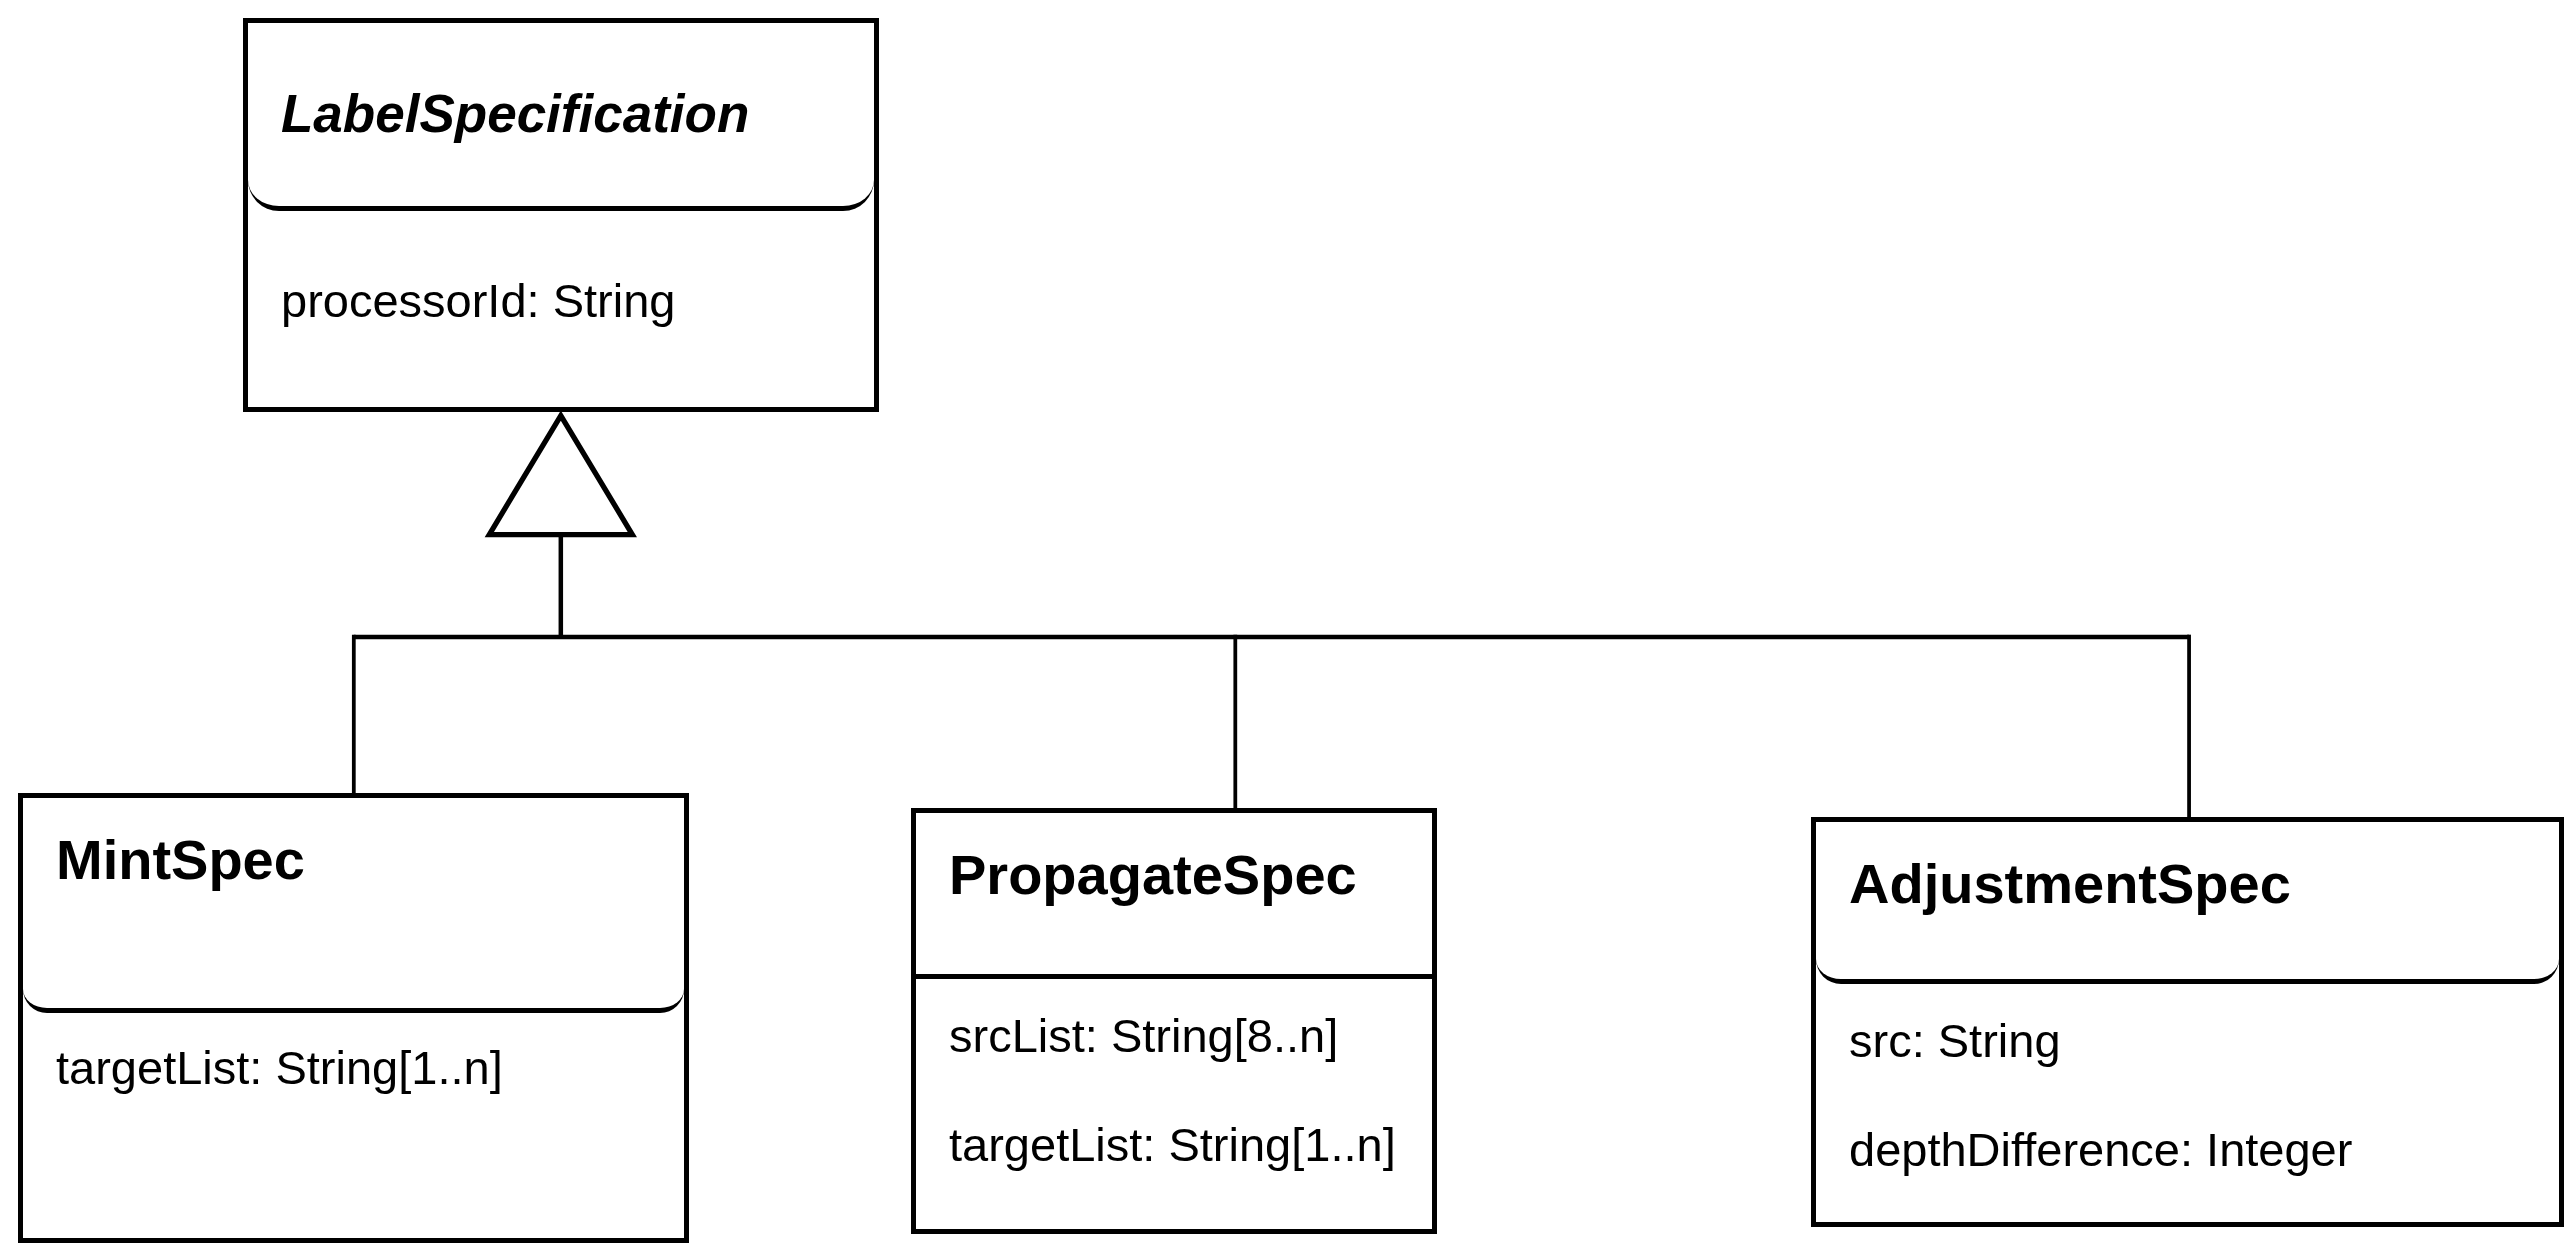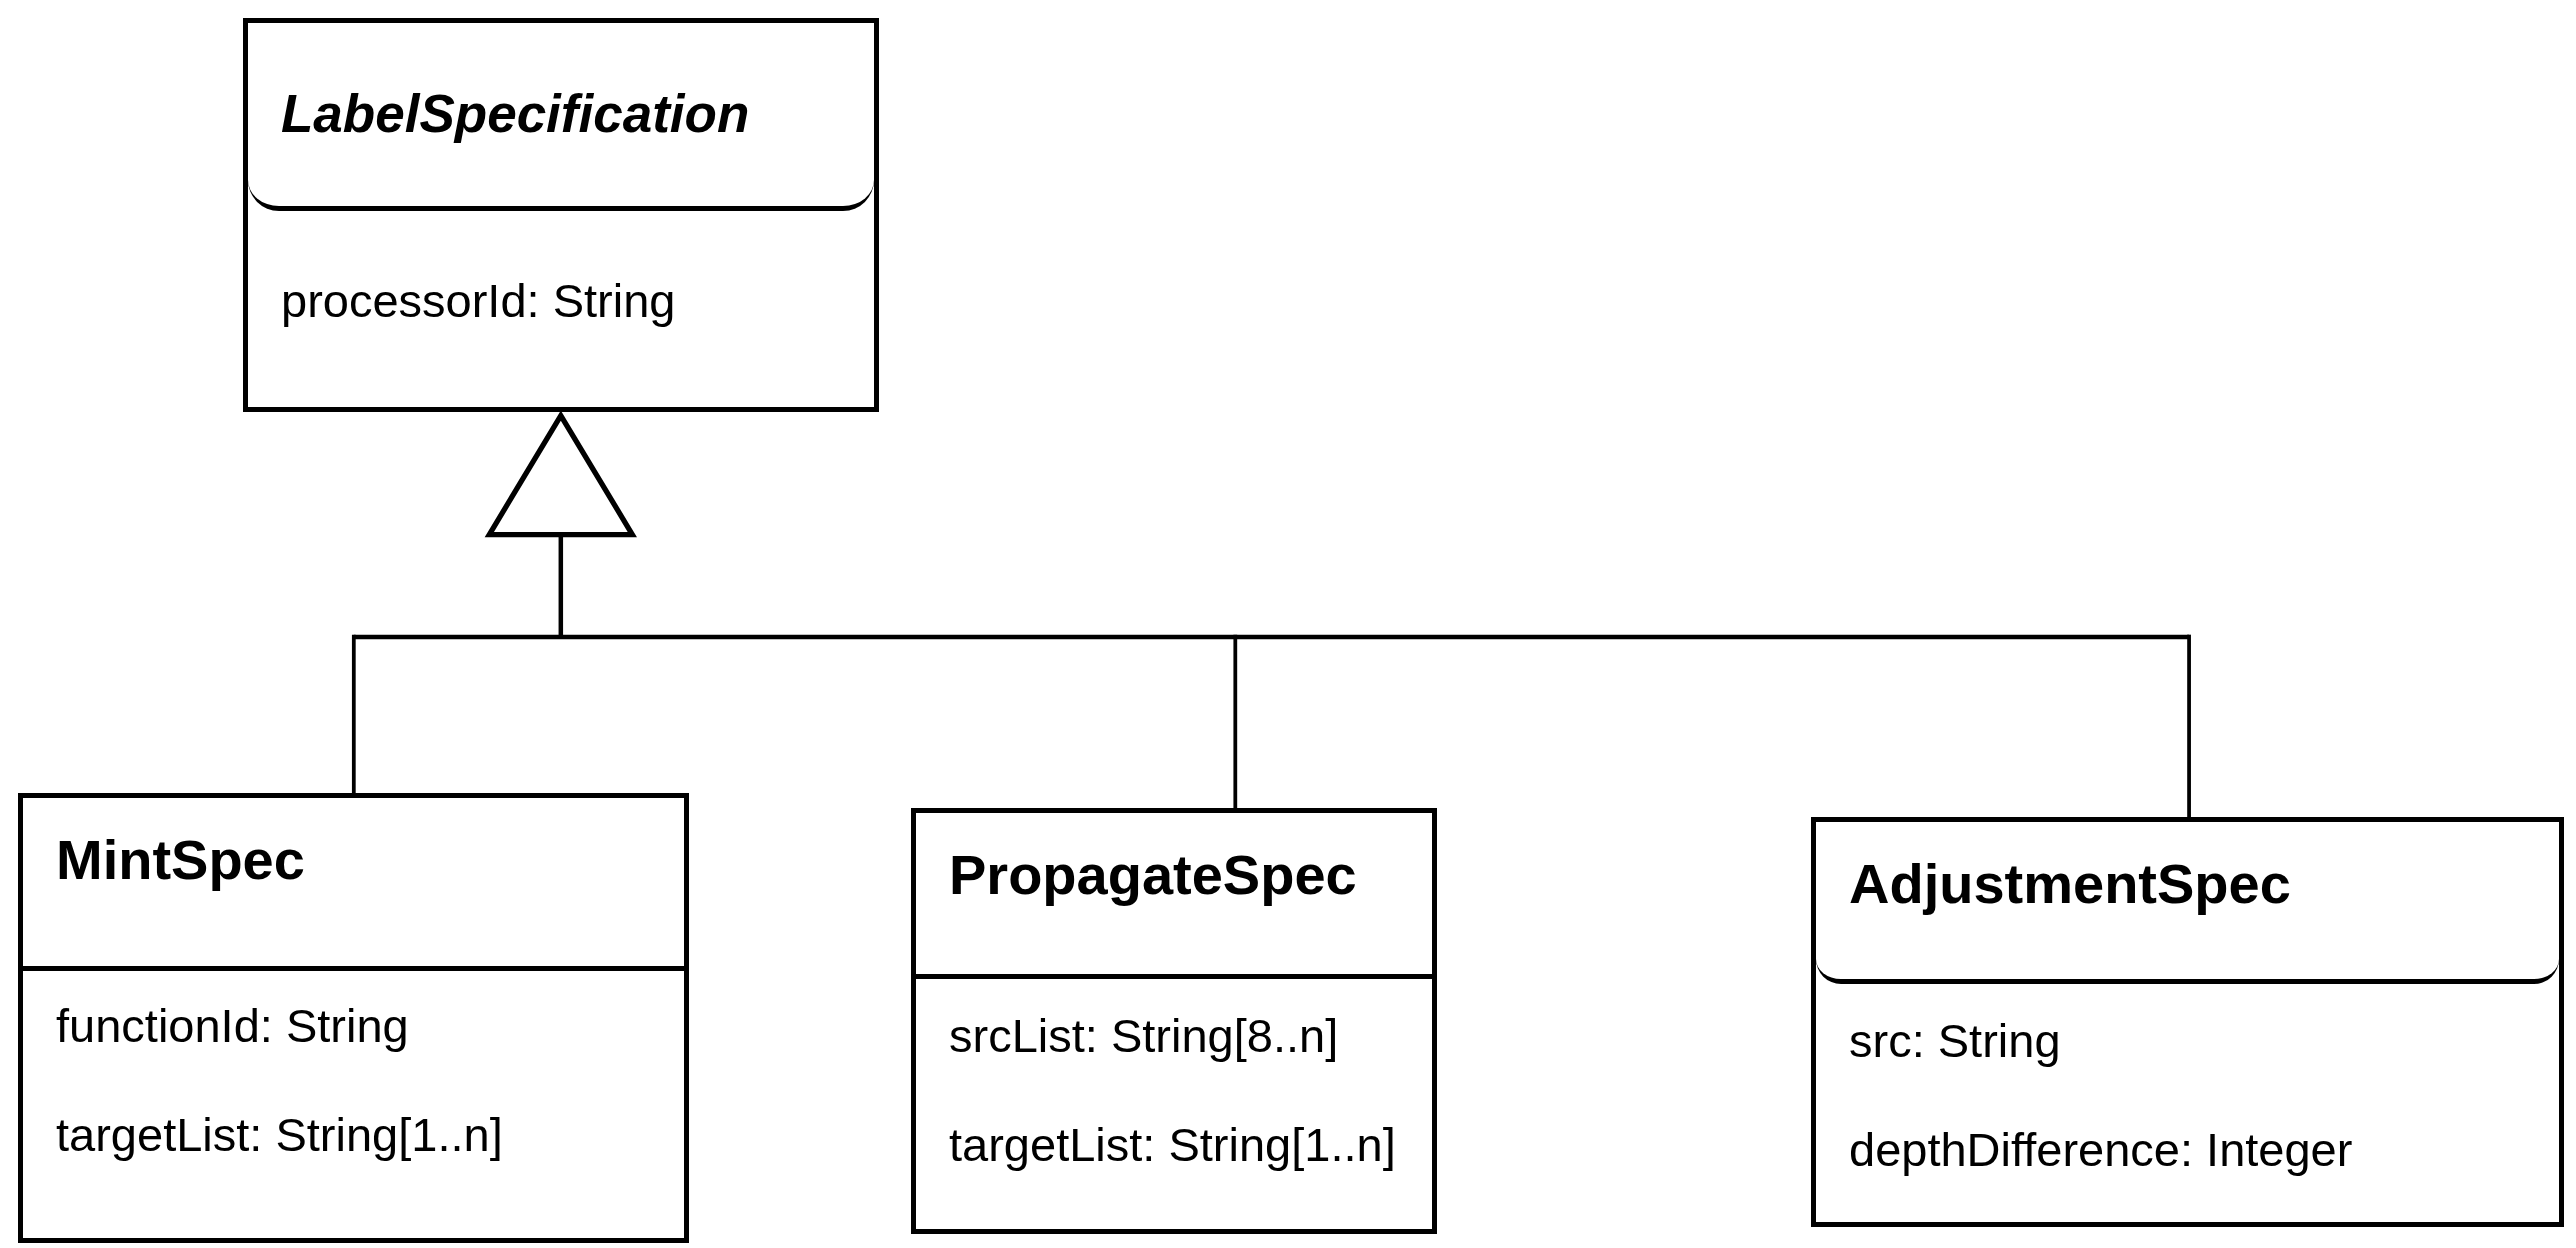--- a/index.html
+++ b/index.html
@@ -55,21 +55,21 @@
     justify-content: center;
   }
   .class-body .attr { white-space: nowrap; }
 
   
   #box-labelspecification { left: 243px; top: 18px;  width: 636px;  height: 394px; }
   #box-labelspecification .class-header { height: 188px; }
   #box-labelspecification .class-body   { padding-top: 62px; }
 
   #box-mintspec { left: 18px; top: 793px; width: 671px; height: 450px; }
-  #box-mintspec .class-header { height: 173px; }
+  #box-mintspec .class-header { height: 215px; border-radius: 24px; }
   #box-mintspec .class-body   { padding-top: 27px; }
 
   #box-propagatespec { left: 911px; top: 808px; width: 526px; height: 426px; }
   #box-propagatespec .class-header { height: 166px; }
   #box-propagatespec .class-body   { padding-top: 29px; }
 
   #box-adjustmentspec { left: 1811px; top: 817px; width: 753px; height: 410px; }
   #box-adjustmentspec .class-header { height: 162px; border-radius: 25px; }
   #box-adjustmentspec .class-body   { padding-top: 29px; }
 </style>
@@ -98,21 +98,20 @@
     <div class="class-body">
       <span class="attr">processorId: String</span>
     </div>
   </div>
 
   <div class="class-box" id="box-mintspec">
     <div class="class-header">
       <span class="class-title">MintSpec</span>
     </div>
     <div class="class-body">
-      <span class="attr">functionId: String</span>
       <span class="attr">targetList: String[1..n]</span>
     </div>
   </div>
 
   <div class="class-box" id="box-propagatespec">
     <div class="class-header">
       <span class="class-title">PropagateSpec</span>
     </div>
     <div class="class-body">
       <span class="attr">srcList: String[8..n]</span>

